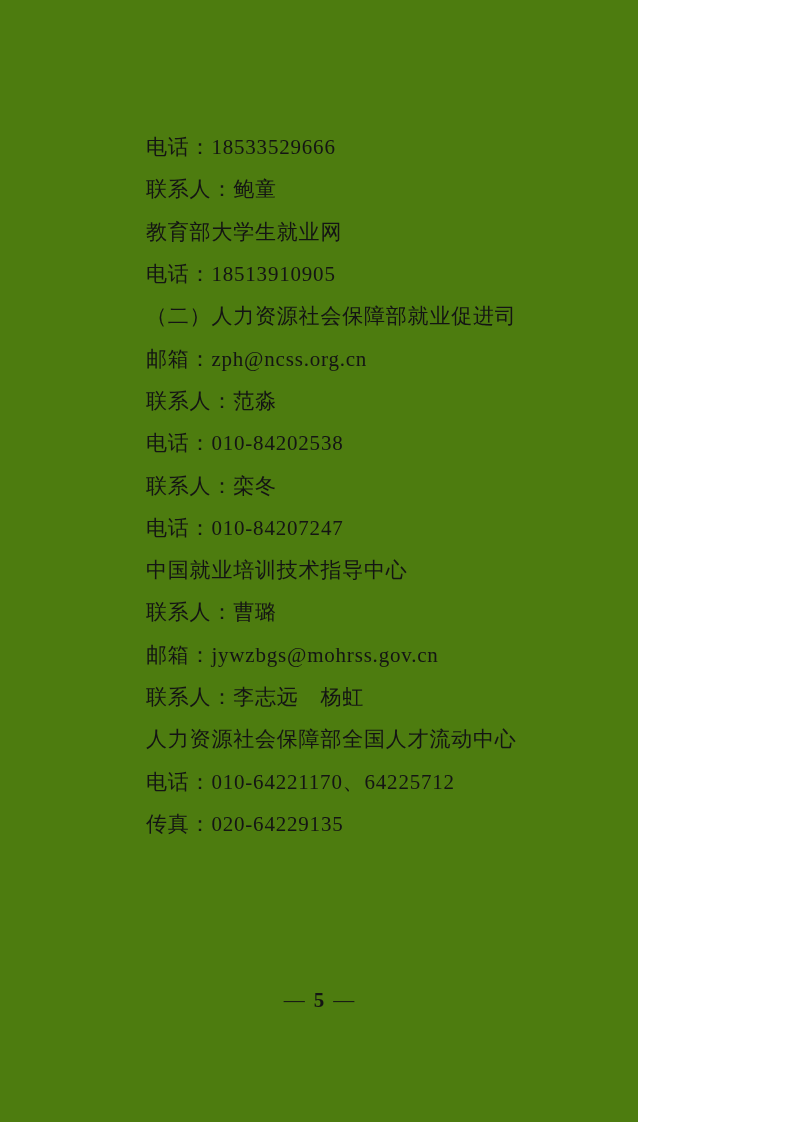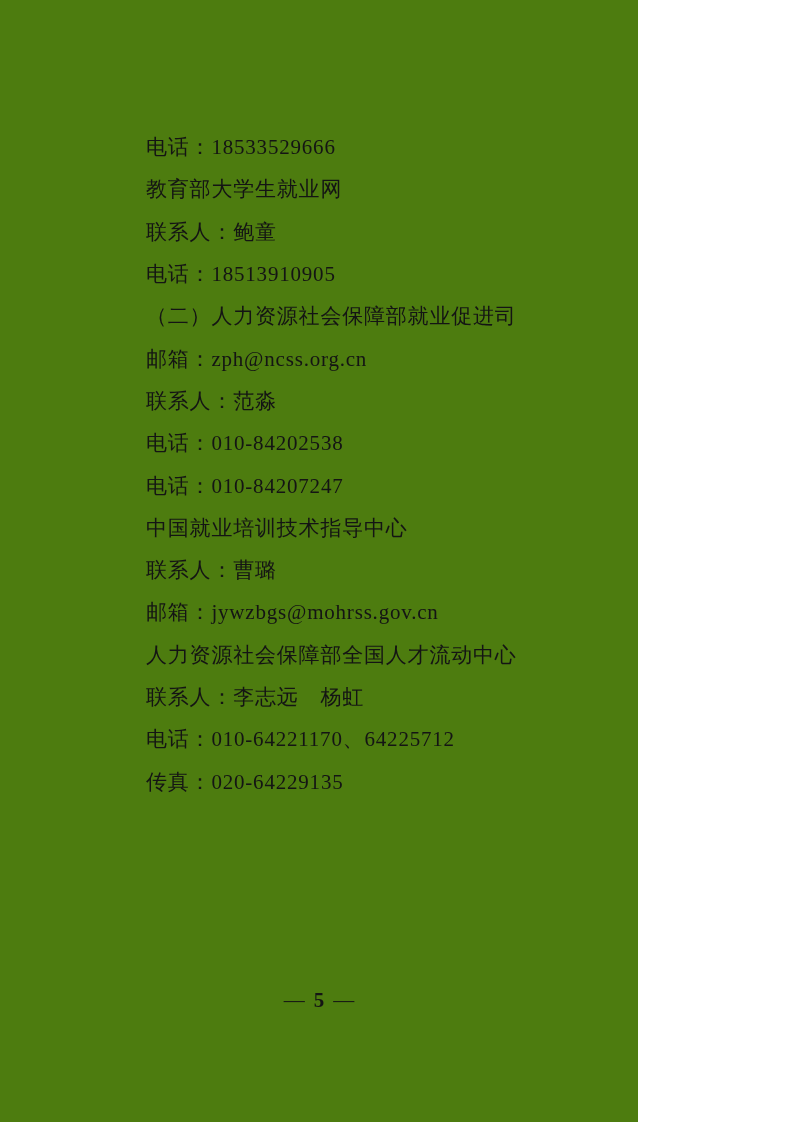--- a/index.html
+++ b/index.html
@@ -49,33 +49,34 @@
     font-size: 21px;
     margin: 0 9px;
   }
 </style>
 </head>
 <body>
 
 <div class="page">
   <div class="content">
     <div class="line">电话：18533529666</div>
+    <div class="line">联系人：鲍童</div>
     <div class="line">教育部大学生就业网</div>
-    <div class="line">联系人：鲍童</div>
     <div class="line">电话：18513910905</div>
     <div class="line">（二）人力资源社会保障部就业促进司</div>
     <div class="line">邮箱：zph@ncss.org.cn</div>
     <div class="line">联系人：范淼</div>
     <div class="line">电话：010-84202538</div>
+    <div class="line">联系人：栾冬</div>
     <div class="line">电话：010-84207247</div>
     <div class="line">中国就业培训技术指导中心</div>
     <div class="line">联系人：曹璐</div>
     <div class="line">邮箱：jywzbgs@mohrss.gov.cn</div>
+    <div class="line">联系人：李志远　杨虹</div>
     <div class="line">人力资源社会保障部全国人才流动中心</div>
-    <div class="line">联系人：李志远　杨虹</div>
     <div class="line">电话：010-64221170、64225712</div>
     <div class="line">传真：020-64229135</div>
   </div>
 
   <div class="footer">
     <span class="dash">—</span>
     <span class="num">5</span>
     <span class="dash">—</span>
   </div>
 </div>

